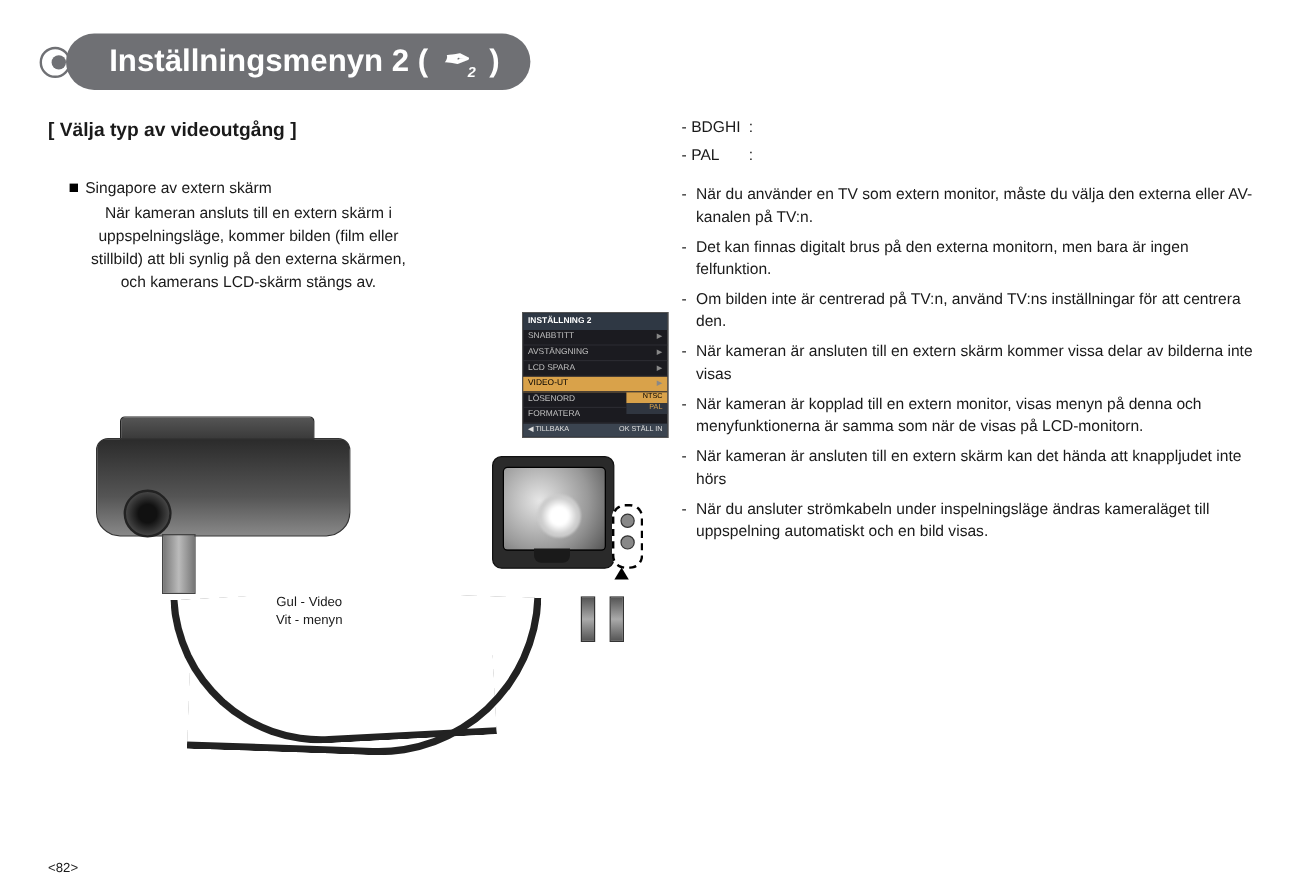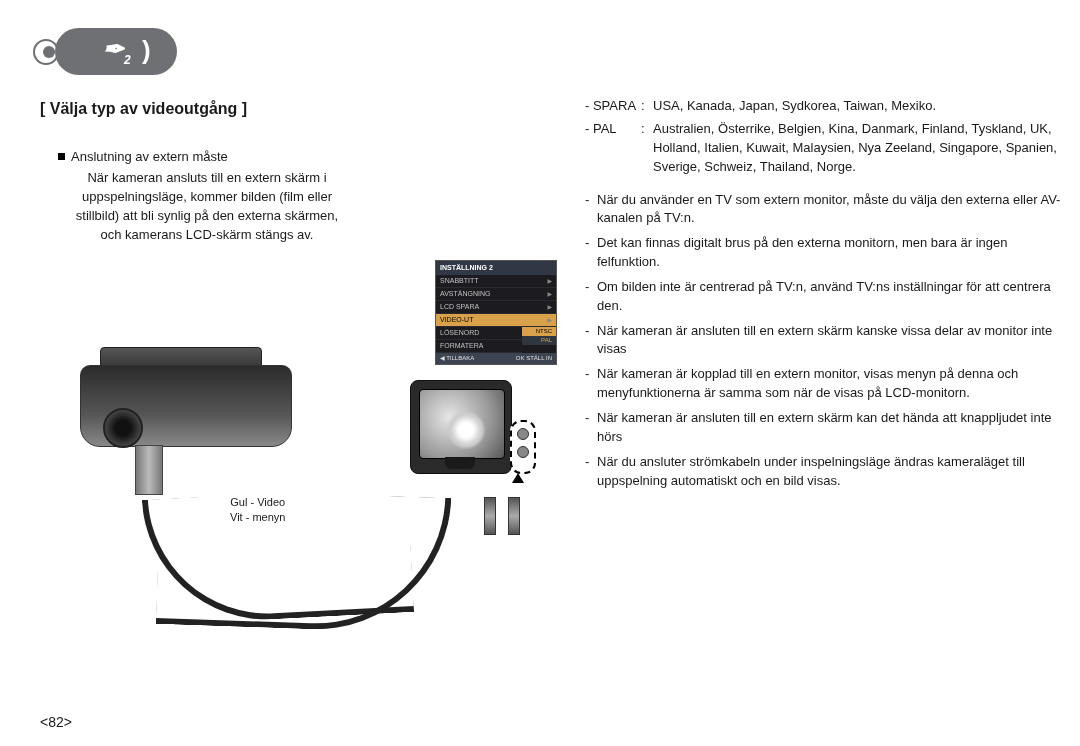--- a/index.html
+++ b/index.html
@@ -59,21 +59,21 @@
     position: relative;
   }
   .title-icon .sub {
     font-size: 12px;
     vertical-align: sub;
   }
 
   .cols {
     display: flex;
     margin-top: 22px;
-    gap: 45px;
+    gap: 28px;
   }
   .col {
     flex: 0 0 490px;
     font-size: 13px;
     line-height: 1.45;
   }
   .right-col { flex: 0 0 480px; }
 
   .section-head {
     font-size: 16px;
@@ -230,47 +230,48 @@
   .def-colon { flex: 0 0 12px; }
   .def-val { flex: 1; }
   .dash-list { margin:0; padding:0; list-style:none; }
   .dash-list li { display:flex; margin-bottom:6px; }
   .dash-list li .dash { flex:0 0 12px; }
   .dash-list li .txt { flex:1; }
 
   .page-num {
     position: absolute;
     left: 40px; bottom: 16px;
-    font-size: 14px;
+    font-size: 11px;
   }
 </style>
 </head>
 <body>
 
 <div class="page">
 
   <div class="title-wrap">
     <span class="title-outer-dot"></span>
     <span class="title-inner-dot"></span>
     <span class="title-pill">
+      <span>Inställningsmenyn 2 (</span>
       &nbsp;<span class="title-icon">✒<span class="sub">2</span></span>&nbsp;
       <span>)</span>
     </span>
   </div>
 
   <div class="cols">
 
     <div class="col">
       <h2 class="section-head">[ Välja typ av videoutgång ]</h2>
 
 
       <div style="height:20px"></div>
 
       <div class="para2">
-        <span class="bullet-sq"></span><span>Anslutning av extern måste</span>
+        <span class="bullet-sq"></span><span>Singapore av extern skärm</span>
         <div style="padding-left:14px; margin-top:2px; max-width: 270px; text-align: center;">När kameran ansluts till en extern skärm i uppspelningsläge, kommer bilden (film eller stillbild) att bli synlig på den externa skärmen, och kamerans LCD-skärm stängs av.</div>
       </div>
 
       <div class="lcd">
         <div class="hdr">INSTÄLLNING 2</div>
         <div class="row">
             <span>SNABBTITT</span>
             <span class="arrow">▶</span>
           </div>
         <div class="row">
@@ -333,48 +334,46 @@
 
         <div class="caption">
           <div>Gul - Video</div>
           <div>Vit - menyn</div>
         </div>
       </div>
     </div>
 
     <div class="col right-col">
       <div class="def-row">
-        <div class="def-key">- SPARA</div>
+        <div class="def-key">- BDGHI</div>
         <div class="def-colon">:</div>
-        <div class="def-val">USA, Kanada, Japan, Sydkorea, Taiwan, Mexiko.</div>
       </div>
       <div class="def-row">
         <div class="def-key">- PAL</div>
         <div class="def-colon">:</div>
-        <div class="def-val">Australien, Österrike, Belgien, Kina, Danmark, Finland, Tyskland, UK, Holland, Italien, Kuwait, Malaysien, Nya Zeeland, Singapore, Spanien, Sverige, Schweiz, Thailand, Norge.</div>
       </div>
 
       <div style="height:10px"></div>
 
       <ul class="dash-list">
         <li>
             <span class="dash">-</span>
             <span class="txt">När du använder en TV som extern monitor, måste du välja den externa eller AV-kanalen på TV:n.</span>
           </li>
         <li>
             <span class="dash">-</span>
             <span class="txt">Det kan finnas digitalt brus på den externa monitorn, men bara är ingen felfunktion.</span>
           </li>
         <li>
             <span class="dash">-</span>
             <span class="txt">Om bilden inte är centrerad på TV:n, använd TV:ns inställningar för att centrera den.</span>
           </li>
         <li>
             <span class="dash">-</span>
-            <span class="txt">När kameran är ansluten till en extern skärm kanske vissa delar av monitor inte visas</span>
+            <span class="txt">När kameran är ansluten till en extern skärm kommer vissa delar av bilderna inte visas</span>
           </li>
         <li>
             <span class="dash">-</span>
             <span class="txt">När kameran är kopplad till en extern monitor, visas menyn på denna och menyfunktionerna är samma som när de visas på LCD-monitorn.</span>
           </li>
         <li>
             <span class="dash">-</span>
             <span class="txt">När kameran är ansluten till en extern skärm kan det hända att knappljudet inte hörs</span>
           </li>
         <li>

